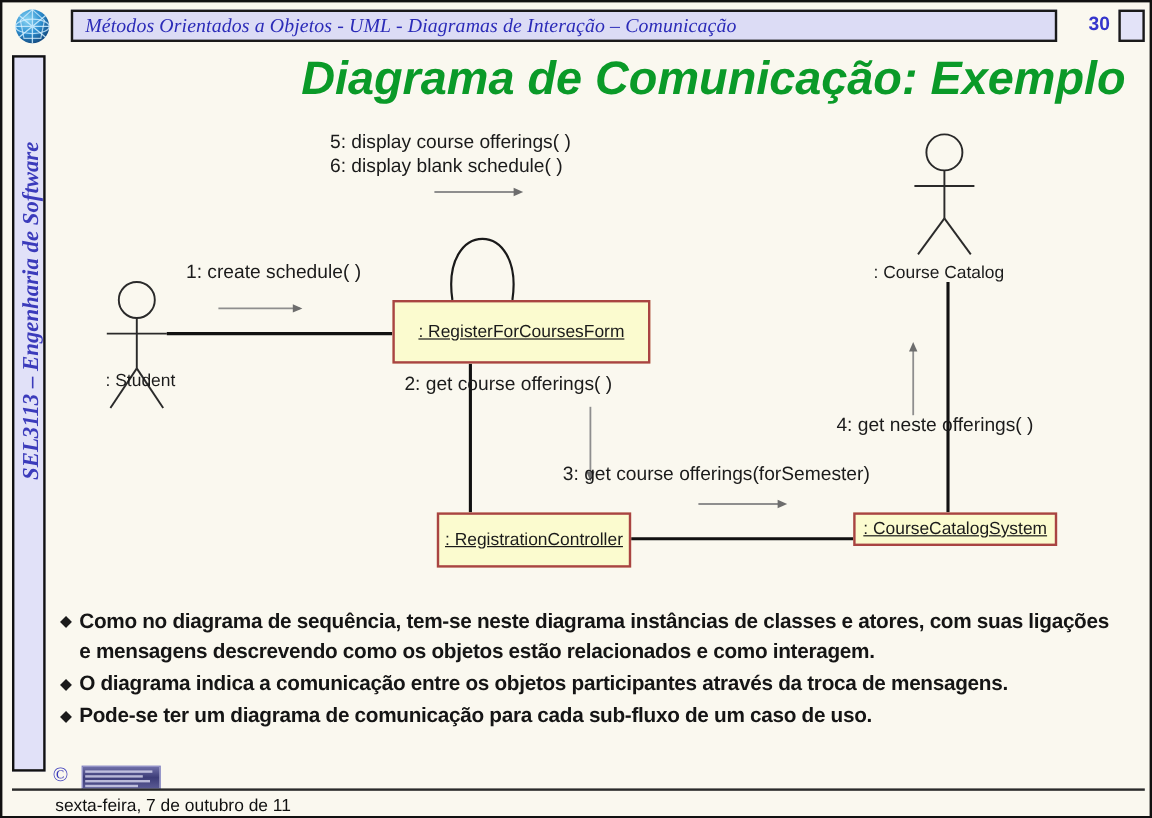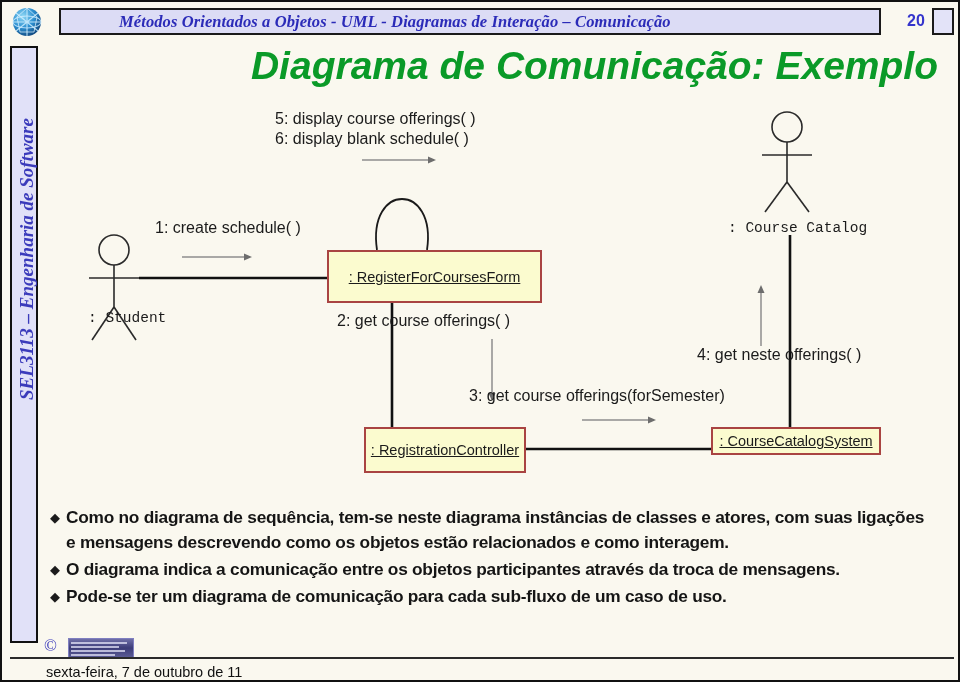--- a/index.html
+++ b/index.html
@@ -37,26 +37,25 @@
     background: #dcdcf5;
     border: 2px solid #1a1a1a;
     box-sizing: border-box;
     display: flex;
     align-items: center;
     padding-left: 10px;
   }
   #header-title {
     font-family: "Liberation Serif", serif;
     font-style: italic;
-    font-weight: bold;
+    font-weight: normal;
     font-size: 16.5px;
     color: #2b2bb8;
     white-space: nowrap;
     letter-spacing: 0.1px;
-    margin-left: 48px;
   }
   .corner-box {
     position: absolute;
     background: #e3e3f8;
     border: 2px solid #1a1a1a;
     box-sizing: border-box;
   }
   #corner-box-topright {
     left: 930px;
     top: 6px;
@@ -128,21 +127,21 @@
 
   .msg-label {
     position: absolute;
     font-family: "Liberation Sans", sans-serif;
     font-size: 16px;
     color: #1b1b1b;
     white-space: nowrap;
   }
   .actor-label {
     position: absolute;
-    font-family: Liberation Mono, monospace;
+    font-family: Liberation Sans, sans-serif;
     font-size: 14.5px;
     color: #1b1b1b;
     white-space: nowrap;
   }
   .class-box {
     position: absolute;
     background: #fbfbcf;
     border: 2px solid #a94442;
     box-sizing: border-box;
     display: flex;
@@ -246,21 +245,21 @@
     </defs>
     <circle cx="17" cy="16" r="14" fill="url(#gl)"></circle>
     <path d="M3 16 H31 M17 2 V30 M6 7 L28 25 M28 7 L6 25" stroke="#cfeeff" stroke-width="1.1" fill="none" opacity="0.85"></path>
     <ellipse cx="17" cy="16" rx="14" ry="6" fill="none" stroke="#cfeeff" stroke-width="1.1" opacity="0.8"></ellipse>
     <path d="M17 2 L27 11 L24 26 L10 26 L7 11 Z" fill="none" stroke="#dff3ff" stroke-width="1" opacity="0.7"></path>
   </svg>
 
   <div id="header-bar">
     <span id="header-title">Métodos Orientados a Objetos - UML - Diagramas de Interação – Comunicação</span>
   </div>
-  <div id="slide-number">20</div>
+  <div id="slide-number">30</div>
   <div id="corner-box-topright" class="corner-box"></div>
 
   <div id="left-rail">
     <div id="left-rail-label">SEL3113 – Engenharia de Software</div>
   </div>
 
   <div id="slide-title">Diagrama de Comunicação: Exemplo</div>
 
   <div id="diagram">
 

